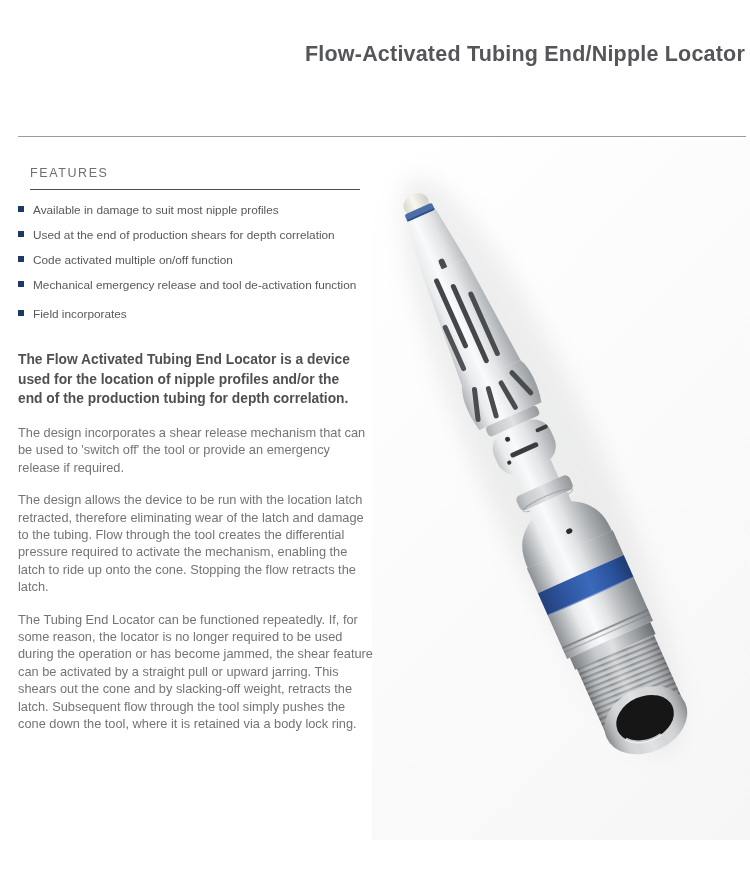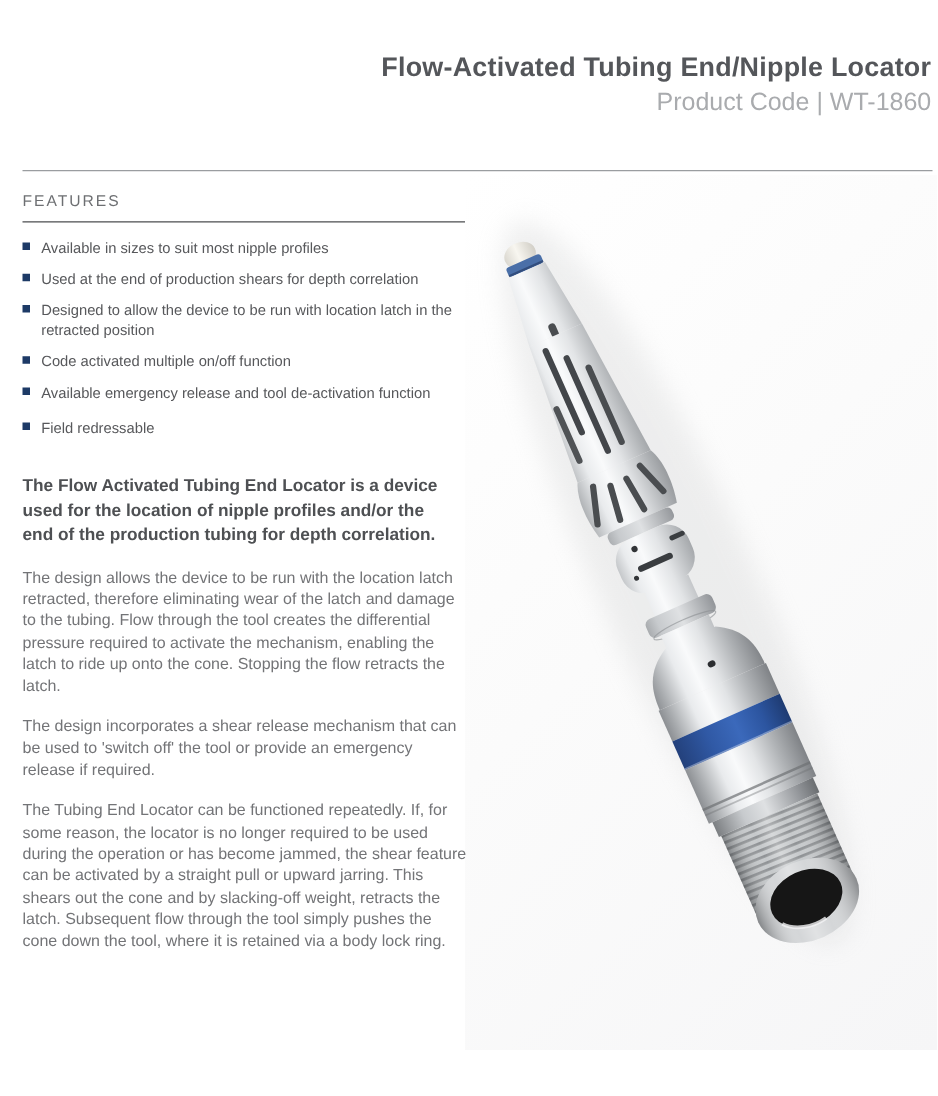--- a/index.html
+++ b/index.html
@@ -6,83 +6,78 @@
   .page{position:relative;width:750px;height:856px;background:#ffffff;overflow:hidden;
         font-family:"Liberation Sans",sans-serif;}
   
   .header{position:absolute;top:42px;right:5px;text-align:right;}
   .title{font-size:21.5px;font-weight:bold;color:#54565a;letter-spacing:.2px;margin:0;}
   .subtitle{font-size:20px;color:#a9abae;font-weight:400;margin-top:4px;}
   .toprule{position:absolute;left:18px;right:4px;top:136px;height:1px;background:#9a9da0;}
   
   .col{position:absolute;left:18px;top:154px;width:354px;}
   .sec-h{font-size:12.5px;color:#6d6f72;letter-spacing:1.6px;font-weight:400;
-         padding-bottom:9px;border-bottom:1px solid #4c4e50;margin:0;}
+         padding-bottom:9px;border-bottom:1px solid #4c4e50;margin:12px;}
   .sec-h.benefits{margin-top:26px;}
   ul.blist{list-style:none;margin:13px 0 0 0;padding:0;}
   ul.blist li{display:flex;gap:9px;font-size:11.8px;color:#57585b;line-height:1.32;
               margin:0 0 9.5px 0;}
   .sq{flex:0 0 auto;width:6px;height:6px;background:#1d3a66;margin-top:3px;}
   .lead{margin-top:28px;font-size:13.8px;font-weight:bold;color:#4e5053;line-height:1.42;width:342px;}
   .body-p{margin-top:15px;font-size:12.8px;color:#737477;line-height:1.36;width:356px;}
   
   .tool-wrap{position:absolute;left:372px;top:146px;width:378px;height:705px;}
   .photo-bg{position:absolute;left:372px;top:140px;width:378px;height:700px;
             background:linear-gradient(135deg,#ffffff 0%,#fbfbfb 45%,#f6f6f7 100%);}
 </style>
 </head>
 <body>
 
 <div class="page">
 
   <div class="header">
     <div class="title">Flow-Activated Tubing End/Nipple Locator</div>
-    <div class="subtitle">Product Code | WT-1860</div>
   </div>
 
   <div class="toprule"></div>
 
   <div class="photo-bg"></div>
 
   <div class="col">
 
     <h2 class="sec-h">FEATURES</h2>
     <ul class="blist">
       <li>
           <span class="sq"></span>
-          <span>Available in sizes to suit most nipple profiles</span>
+          <span>Available in damage to suit most nipple profiles</span>
         </li>
       <li>
           <span class="sq"></span>
           <span>Used at the end of production shears for depth correlation</span>
         </li>
       <li>
           <span class="sq"></span>
-          <span>Designed to allow the device to be run with location latch in the retracted position</span>
-        </li>
-      <li>
-          <span class="sq"></span>
           <span>Code activated multiple on/off function</span>
         </li>
       <li>
           <span class="sq"></span>
-          <span>Available emergency release and tool de-activation function</span>
+          <span>Mechanical emergency release and tool de-activation function</span>
         </li>
     </ul>
 
     <ul class="blist">
       <li>
           <span class="sq"></span>
-          <span>Field redressable</span>
+          <span>Field incorporates</span>
         </li>
     </ul>
 
     <p class="lead">The Flow Activated Tubing End Locator is a device used for the location of nipple profiles and/or the end of the production tubing for depth correlation.</p>
+    <p class="body-p">The design incorporates a shear release mechanism that can be used to 'switch off' the tool or provide an emergency release if required.</p>
     <p class="body-p">The design allows the device to be run with the location latch retracted, therefore eliminating wear of the latch and damage to the tubing. Flow through the tool creates the differential pressure required to activate the mechanism, enabling the latch to ride up onto the cone. Stopping the flow retracts the latch.</p>
-    <p class="body-p">The design incorporates a shear release mechanism that can be used to 'switch off' the tool or provide an emergency release if required.</p>
     <p class="body-p">The Tubing End Locator can be functioned repeatedly. If, for some reason, the locator is no longer required to be used during the operation or has become jammed, the shear feature can be activated by a straight pull or upward jarring. This shears out the cone and by slacking-off weight, retracts the latch. Subsequent flow through the tool simply pushes the cone down the tool, where it is retained via a body lock ring.</p>
   </div>
 
   <svg class="tool-wrap" viewBox="0 0 378 705" xmlns="http://www.w3.org/2000/svg">
     <defs>
       <linearGradient id="metal" gradientUnits="userSpaceOnUse" x1="-48" y1="0" x2="48" y2="0">
         <stop offset="0" stop-color="#898c90"></stop>
           <stop offset="0.1" stop-color="#aaadb0"></stop>
         <stop offset="0.28" stop-color="#e9ebed"></stop>
           <stop offset="0.42" stop-color="#f9fafb"></stop>

